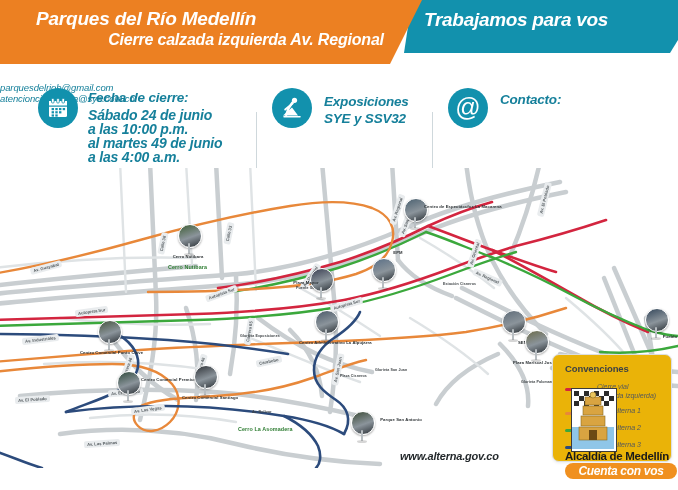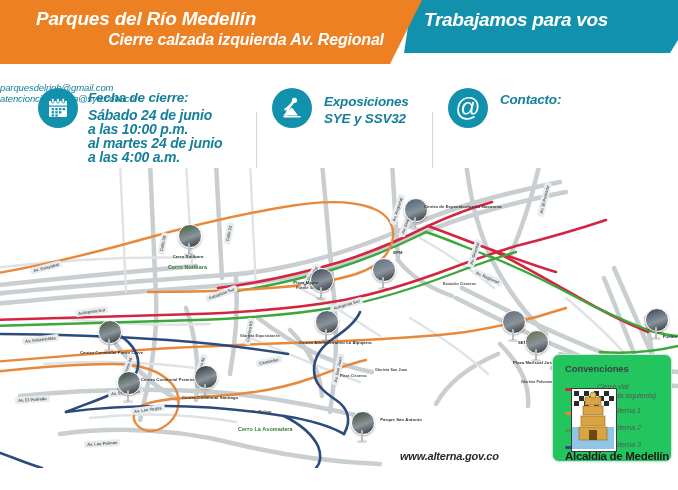--- a/index.html
+++ b/index.html
@@ -79,21 +79,21 @@
     border-radius:1px;
   }
   .pin .base{
     position:absolute;left:6px;top:28.5px;width:10px;height:3px;border-radius:50%;
     background:rgba(0,0,0,.16);
   }
 
   
   .legend{
     position:absolute;left:552px;top:186px;width:118px;height:106px;
-    background:#22c55e;border:1px solid #dcdfe1;border-radius:7px;
+    background:#eab308;border:1px solid #dcdfe1;border-radius:7px;
     box-shadow:0 1px 3px rgba(0,0,0,.08);
   }
   .legend-title{
     position:absolute;left:12px;top:8px;font-size:9.5px;font-weight:bold;color:#3d4245;
     letter-spacing:-0.1px;
   }
   .leg-row{position:absolute;left:12px;height:14px;}
   .leg-swatch{position:absolute;left:0;top:5px;width:26px;height:3px;border-radius:1.5px;}
   .leg-lbl{position:absolute;left:32px;top:0;font-size:7px;font-style:italic;color:#55595c;line-height:1.25;white-space:nowrap;}
 
@@ -152,21 +152,21 @@
             <rect x="9.3" y="15.2" width="2.4" height="2.2"></rect>
           <rect x="13" y="15.2" width="2.4" height="2.2"></rect>
           <rect x="5.6" y="18.4" width="2.4" height="2.2"></rect>
             <rect x="9.3" y="18.4" width="2.4" height="2.2"></rect>
         </g>
       </svg>
     </div>
     <div class="info-txt info-head" style="left:88px;top:8px;">Fecha de cierre:</div>
     <div class="info-txt info-line" style="left:88px;top:25px;">Sábado 24 de junio</div>
     <div class="info-txt info-line" style="left:88px;top:39px;font-style:italic;">a las 10:00 p.m.</div>
-    <div class="info-txt info-line" style="left:88px;top:53px;">al martes 24 de junio</div>
+    <div class="info-txt info-line" style="left:88px;top:53px;">al martes 49 de junio</div>
     <div class="info-txt info-line" style="left:88px;top:67px;">a las 4:00 a.m.</div>
 
     <div class="vdiv" style="left:256px;top:30px;height:58px;"></div>
 
     <div class="circ" style="left:272px;top:6px;width:40px;height:40px;">
       <svg width="26" height="24" viewBox="0 0 26 24" aria-hidden="true">
         <circle cx="15.5" cy="4.3" r="2.6" fill="#ffffff"></circle>
         <path d="M4 19.5 L19 19.5 L13 11.5 Z" fill="#ffffff"></path>
         <path d="M13.5 6.4 L9.5 12.5 L7.2 18.8" stroke="#ffffff" stroke-width="2.4" fill="none" stroke-linecap="round"></path>
         <path d="M13.8 7.2 L6.2 13.6" stroke="#ffffff" stroke-width="1.9" fill="none" stroke-linecap="round"></path>
@@ -442,15 +442,16 @@
           <rect x="13" y="8" width="16" height="8"></rect>
           <rect x="11" y="17" width="20" height="9"></rect>
           <rect x="9" y="27" width="24" height="10"></rect>
           <rect x="7" y="38" width="28" height="13"></rect>
         </g>
         <rect x="17" y="41" width="8" height="10" fill="#6b4a14"></rect>
         <circle cx="21" cy="6" r="3" fill="#e8c45e" stroke="#8a6a1f" stroke-width="0.6"></circle>
       </svg>
     </div>
     <div class="logo-name">Alcaldía de Medellín</div>
+    <div class="logo-tag">Cuenta con vos</div>
   </div>
 
 </div>
 
 </body></html>

